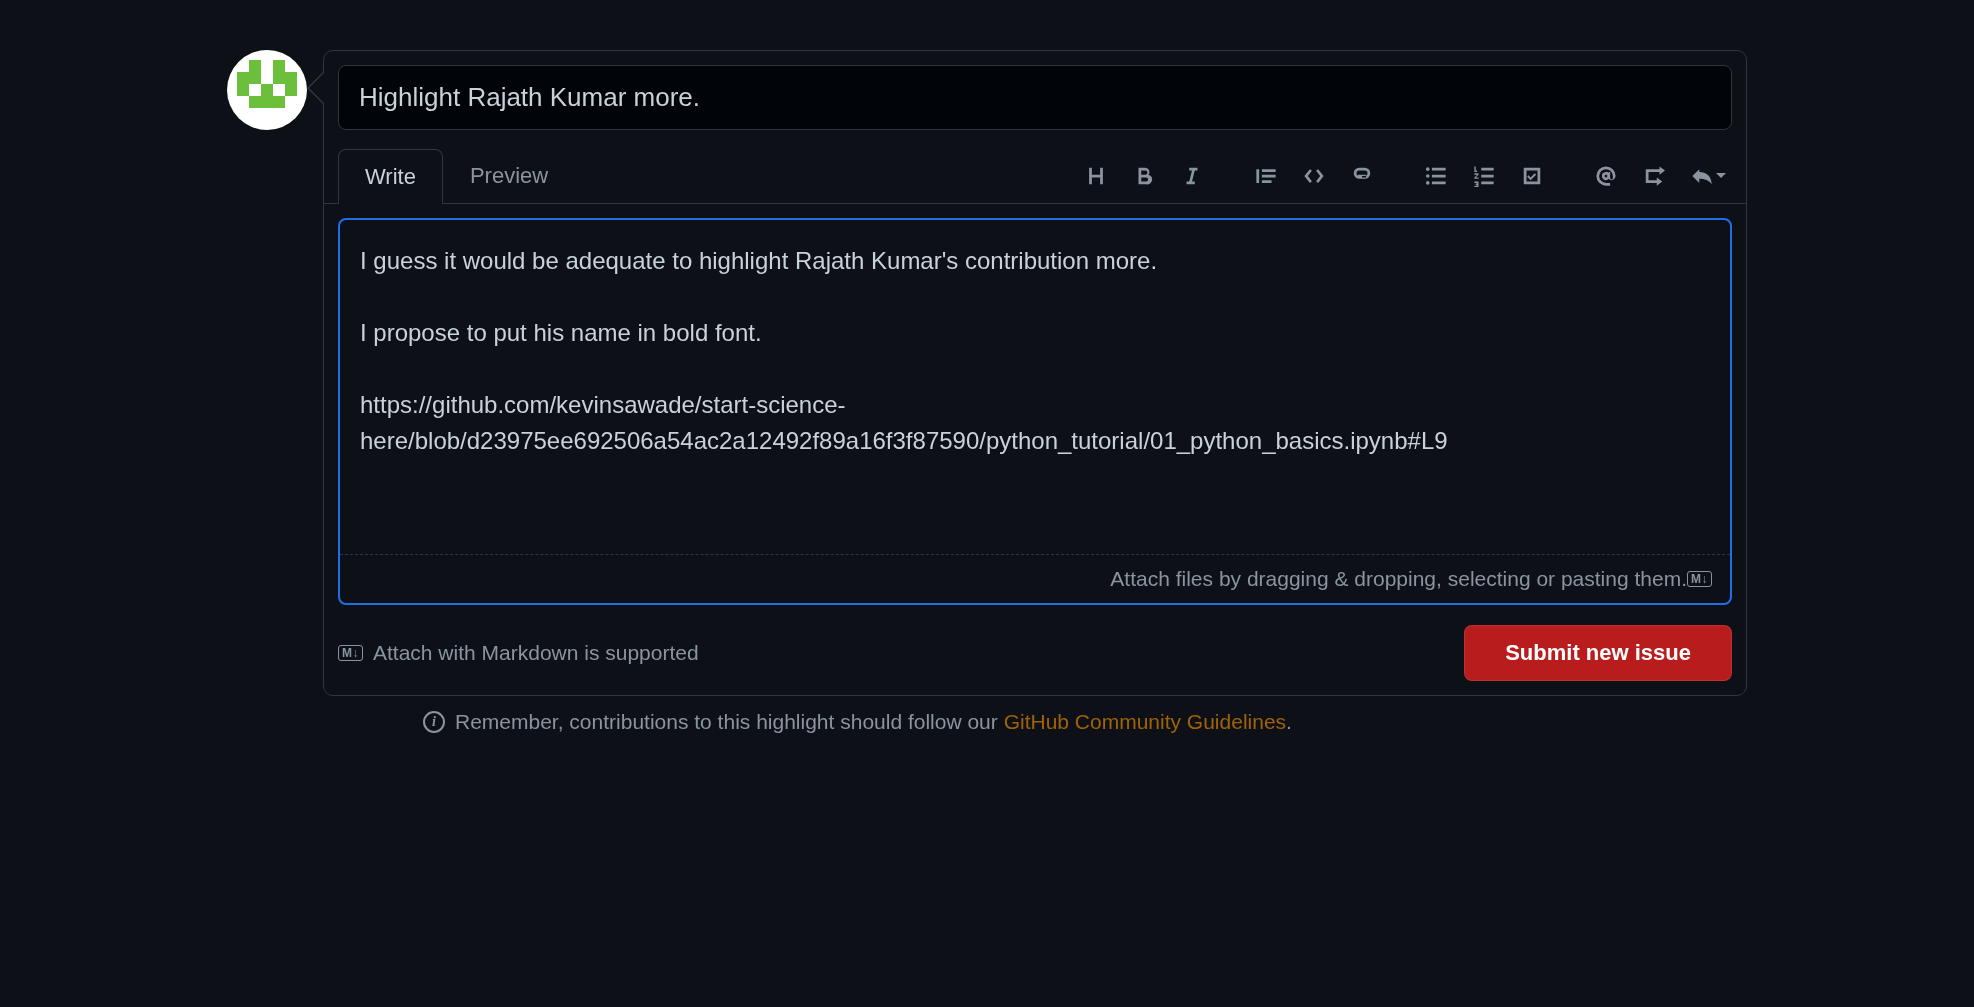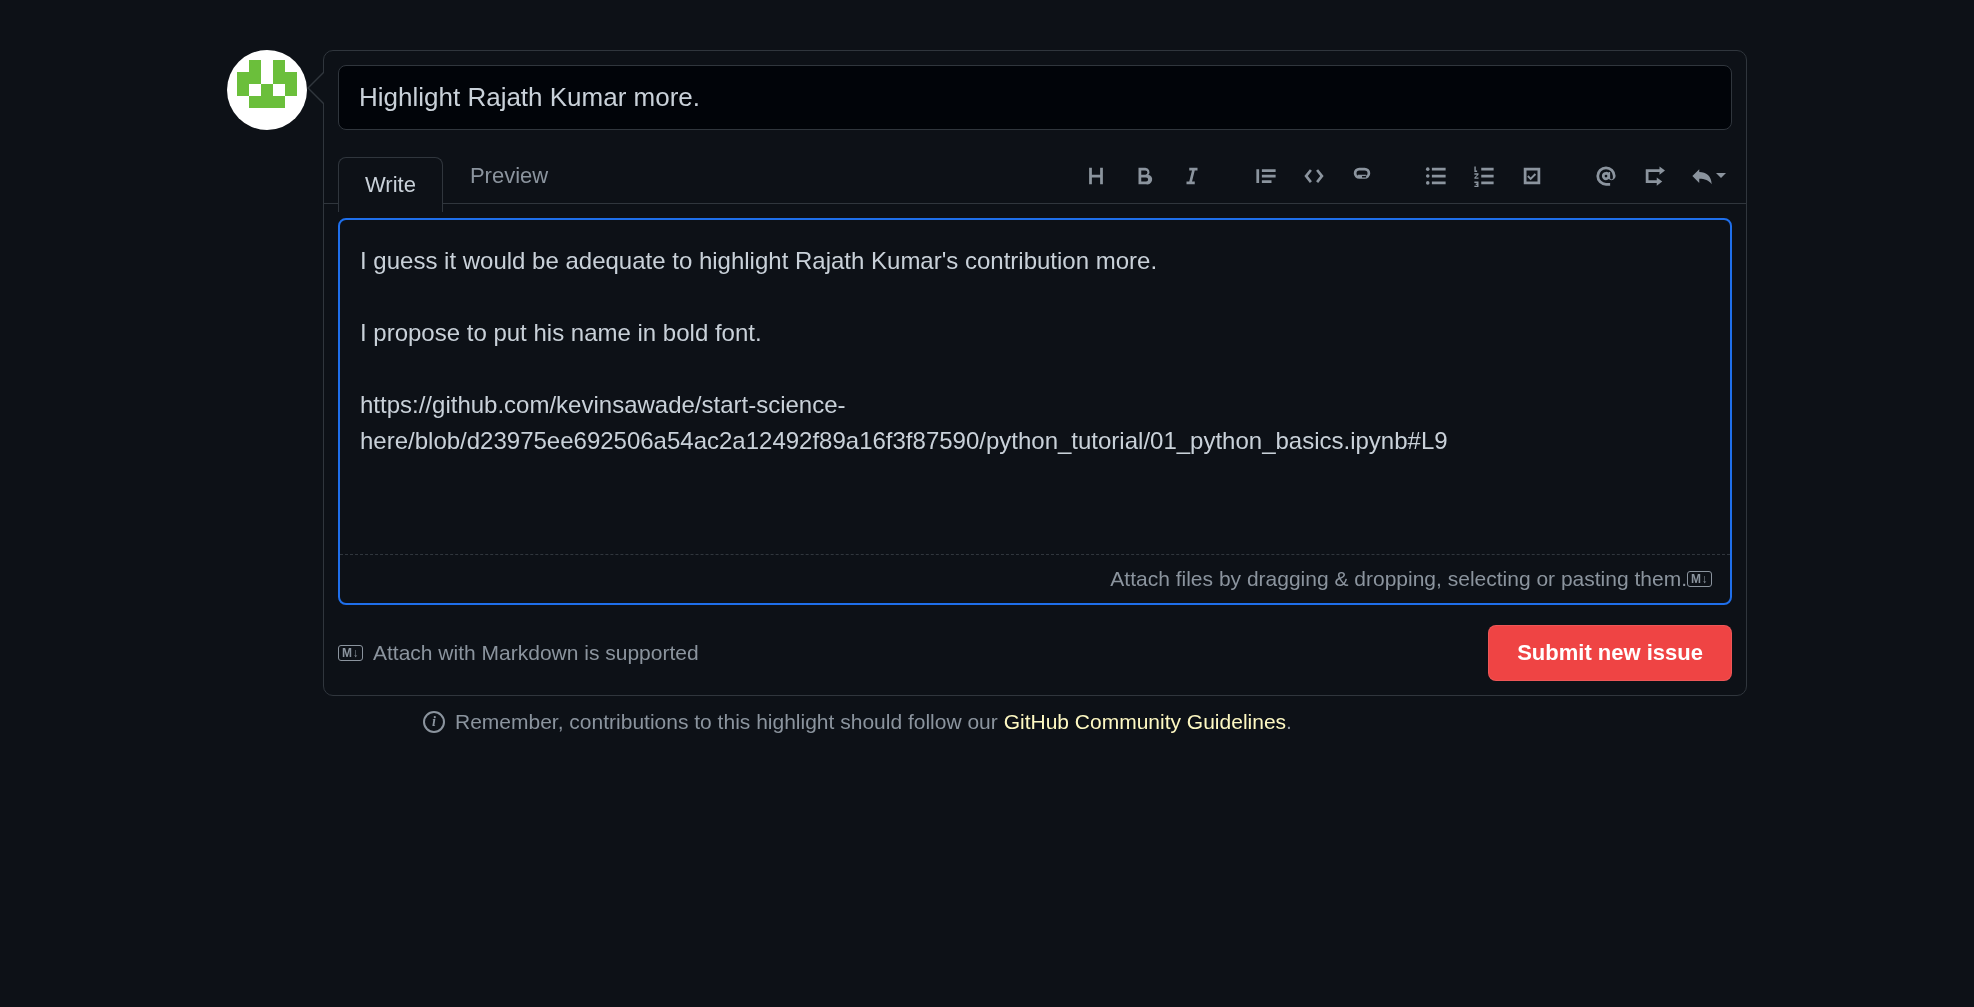--- a/index.html
+++ b/index.html
@@ -88,21 +88,21 @@
     border-bottom: none;
     cursor: pointer;
   }
   .tab.active {
     color: #c9d1d9;
     background: #0d1117;
     border-color: #30363d;
     border-top-left-radius: 8px;
     border-top-right-radius: 8px;
     position: relative;
-    top: 9px;
+    top: 1px;
   }
   .toolbar { display: flex; gap: 12px; align-items: center; flex-wrap: wrap; }
   .tool {
     width: 36px; height: 36px;
     display: flex; align-items: center; justify-content: center;
     color: #8b949e;
     cursor: pointer;
     border-radius: 6px;
   }
   .tool svg { width: 22px; height: 22px; fill: currentColor; }
@@ -159,36 +159,36 @@
     display: flex;
     justify-content: space-between;
     align-items: center;
     padding: 6px 14px 14px 14px;
   }
   .md-support {
     display: flex; align-items: center; gap: 10px;
     color: #8b949e; font-size: 21px;
   }
   .submit-btn {
-    background: #ef4444;
+    background: #b91c1c;
     border: 1px solid rgba(240,246,252,0.1);
     color: #fff;
     font-size: 22px;
     font-weight: 600;
-    padding: 14px 28px;
+    padding: 14px 40px;
     border-radius: 8px;
     cursor: pointer;
   }
   .guidelines {
     margin: 14px 0 0 100px;
     display: flex; align-items: center; gap: 10px;
     color: #8b949e; font-size: 21px;
     max-width: 1400px;
   }
-  .guidelines a { color: #fef9c3; text-decoration: none; }
+  .guidelines a { color: #a16207; text-decoration: none; }
   .info-icon {
     width: 22px; height: 22px;
     border: 2px solid #8b949e;
     border-radius: 50%;
     display: inline-flex; align-items: center; justify-content: center;
     font-size: 14px; font-weight: 700;
     color: #8b949e;
     font-family: Georgia, serif;
     font-style: italic;
   }

